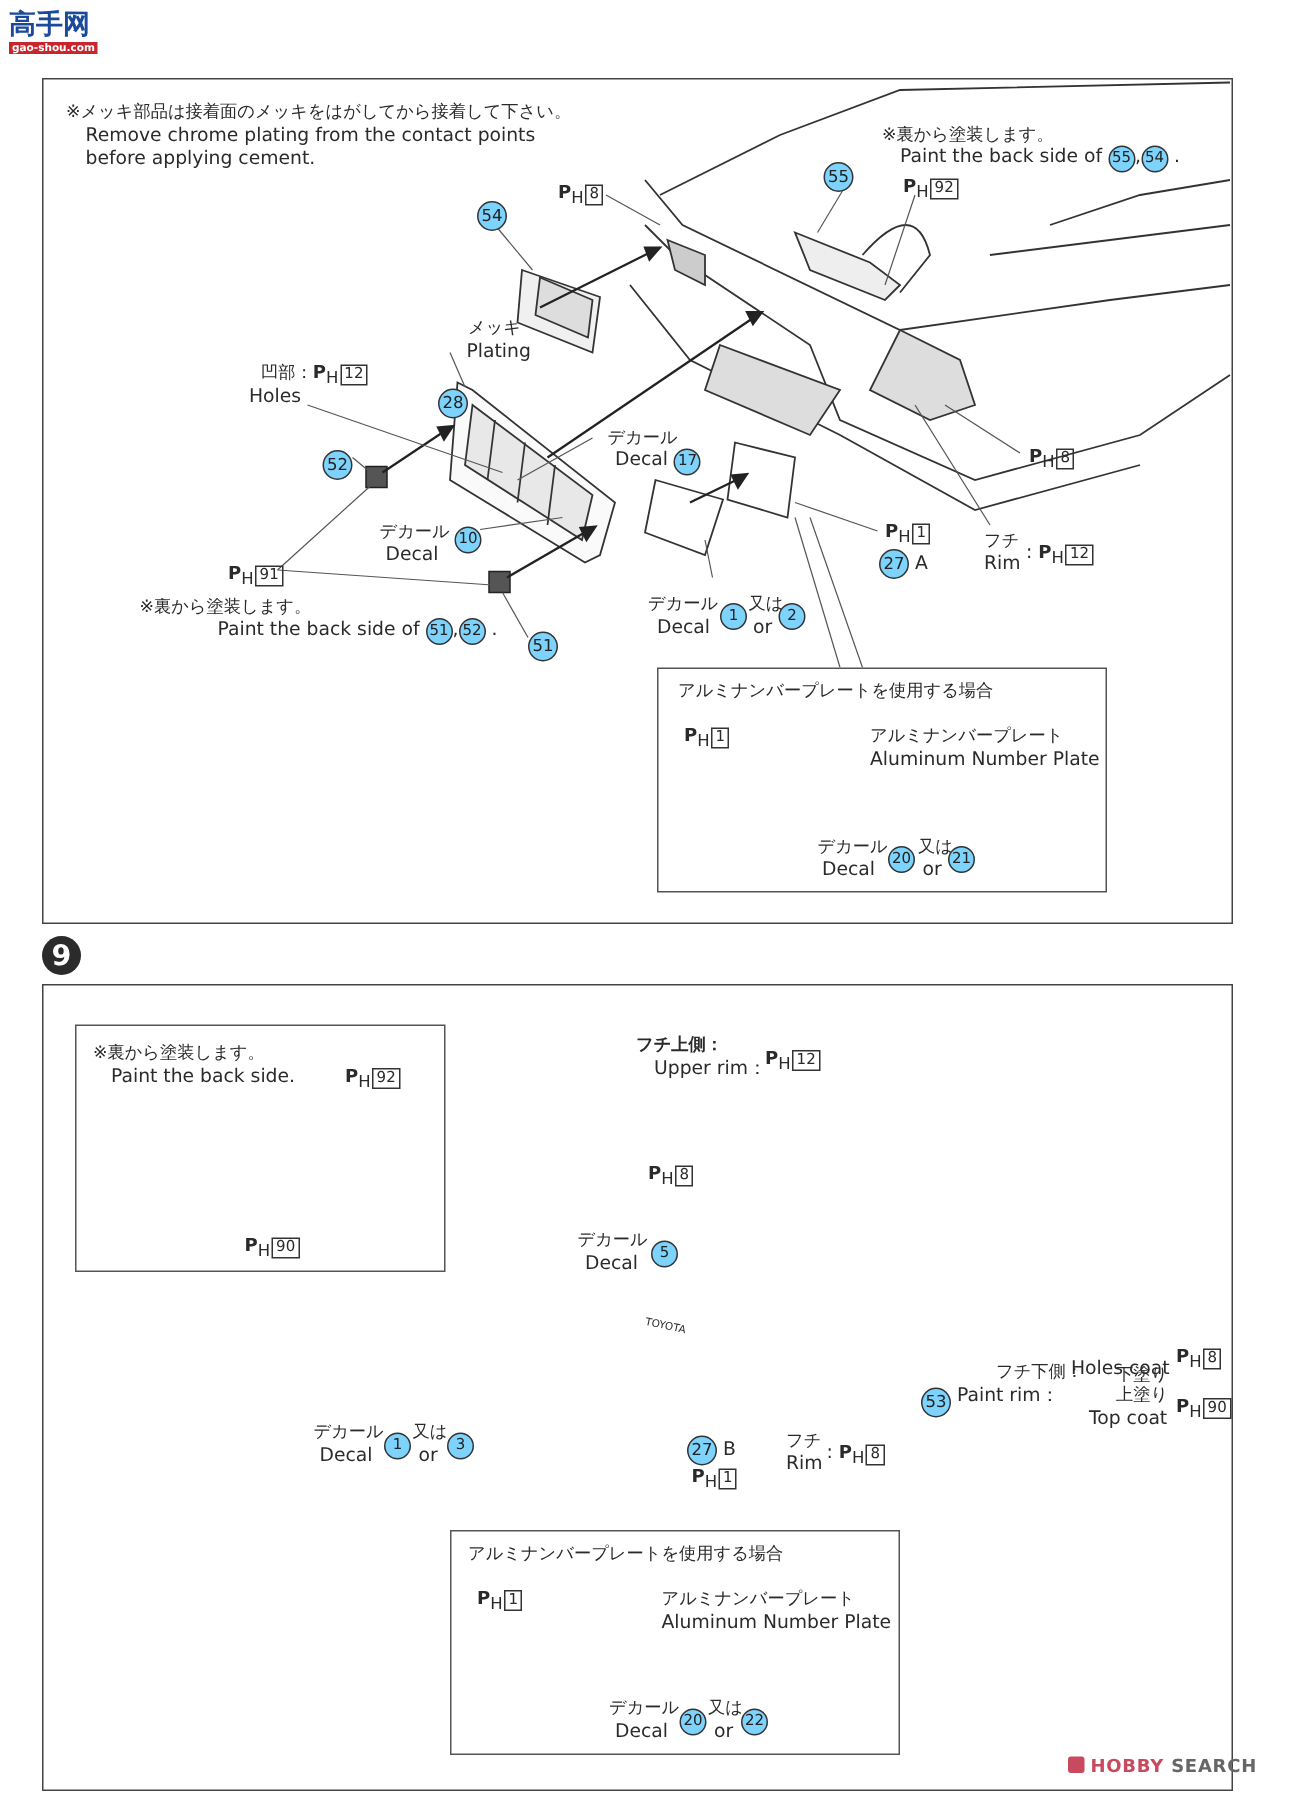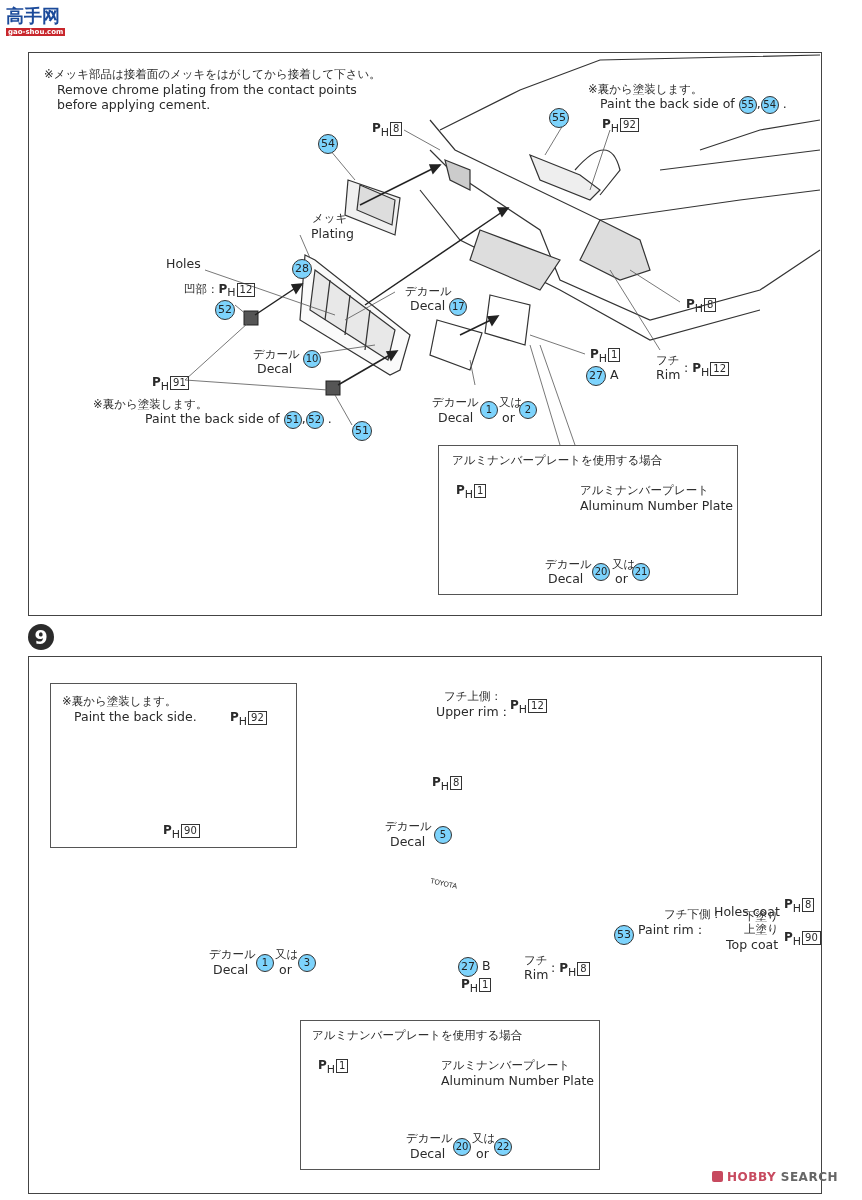--- a/index.html
+++ b/index.html
@@ -194,21 +194,21 @@
   <span>Paint the back side of</span> <span class="num">55</span>,<span class="num">54</span> .
 </div>
 <div class="txt" style="left:602px;top:116px;">
   <span class="ph">P</span><sub class="sm">H</sub><span class="box">92</span>
 </div>
 
 <div class="txt" style="left:292px;top:219px;margin-top:40px;"><span class="num big">28</span></div>
 <div class="txt jp" style="left:312px;top:210px;">メッキ</div>
 <div class="txt" style="left:311px;top:226px;">Plating</div>
 
-<div class="txt jp" style="left:184px;top:240px;margin-top:41px;">
+<div class="txt jp" style="left:174px;top:240px;">
   <span>凹部：</span><span class="ph">P</span><sub class="sm">H</sub><span class="box">12</span>
 </div>
 <div class="txt" style="left:166px;top:256px;">Holes</div>
 
 <div class="txt" style="left:215px;top:300px;"><span class="num big">52</span></div>
 
 <div class="txt jp" style="left:405px;top:283px;">デカール</div>
 <div class="txt" style="left:410px;top:298px;"><span>Decal</span> <span class="num">17</span></div>
 
 <div class="txt jp" style="left:253px;top:346px;">デカール</div>
@@ -268,21 +268,21 @@
 <div class="subbox" style="left:50px;top:683px;width:245px;height:163px;"></div>
 <div class="txt jp" style="left:62px;top:693px;">※裏から塗装します。</div>
 <div class="txt" style="left:74px;top:709px;">Paint the back side.</div>
 <div class="txt" style="left:230px;top:709px;">
   <span class="ph">P</span><sub class="sm">H</sub><span class="box">92</span>
 </div>
 <div class="txt" style="left:163px;top:822px;">
   <span class="ph">P</span><sub class="sm">H</sub><span class="box">90</span>
 </div>
 
-<div class="txt jp" style="left:444px;top:688px;">フチ上側：</div>
+<div class="txt jp" style="left:424px;top:688px;font-weight:bold;">フチ上側：</div>
 <div class="txt" style="left:436px;top:704px;">Upper rim：</div>
 <div class="txt" style="left:510px;top:697px;">
   <span class="ph">P</span><sub class="sm">H</sub><span class="box">12</span>
 </div>
 <div class="txt" style="left:432px;top:774px;">
   <span class="ph">P</span><sub class="sm">H</sub><span class="box">8</span>
 </div>
 
 <div class="txt jp" style="left:385px;top:818px;">デカール</div>
 <div class="txt" style="left:390px;top:834px;">Decal</div>

